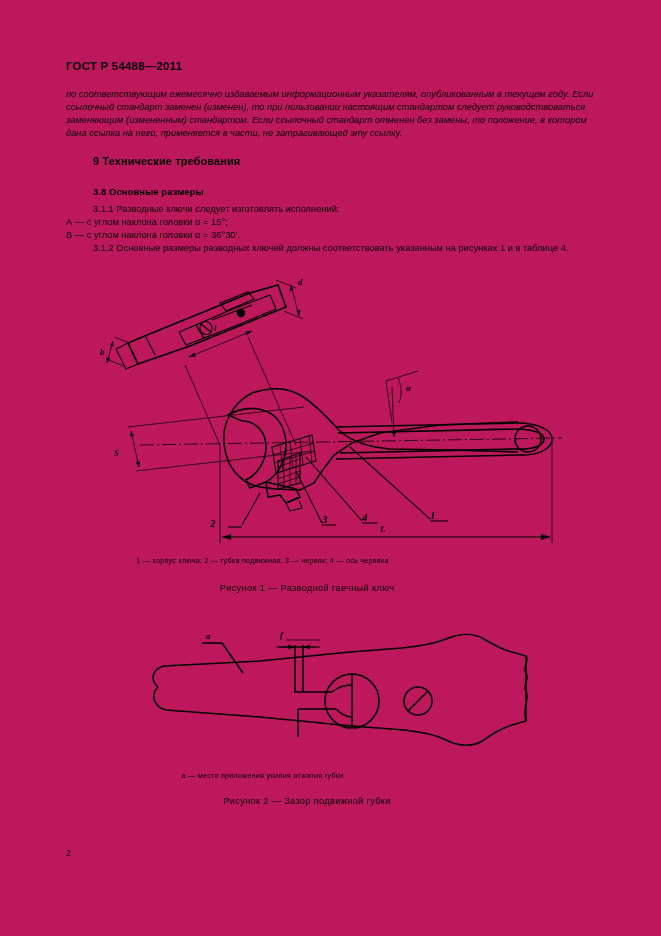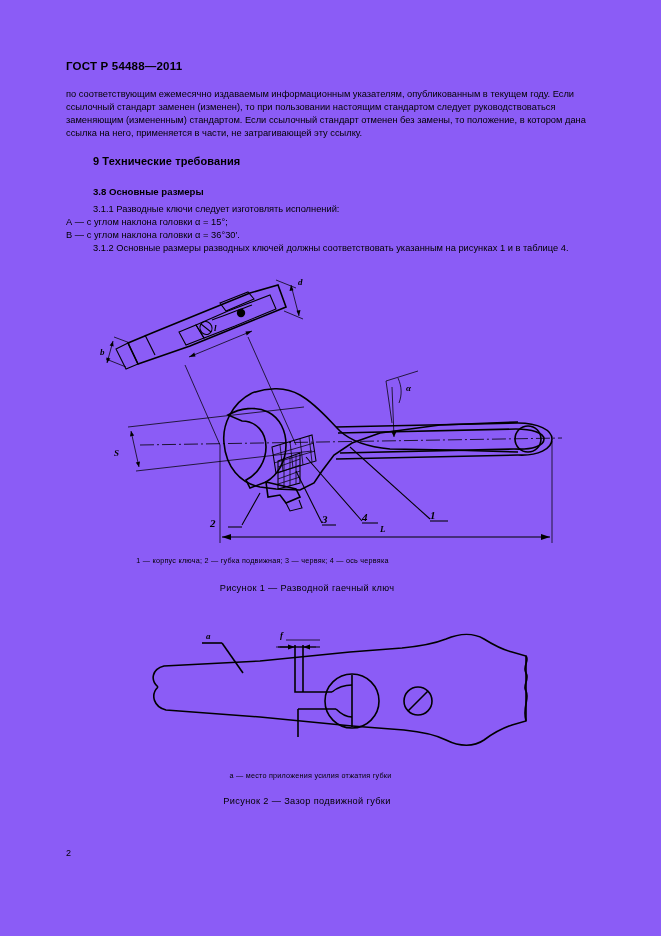--- a/index.html
+++ b/index.html
@@ -4,21 +4,21 @@
 <style>
   html, body {
     margin: 0;
     padding: 0;
     background: #ffffff;
   }
   .page {
     position: relative;
     width: 661px;
     height: 936px;
-    background: #8b5cf6;
+    background: #be185d;
     font-family: "Liberation Sans", sans-serif;
     color: #000000;
     overflow: hidden;
   }
   
   .doc-header {
     position: absolute;
     left: 66px;
     top: 60px;
     font-size: 11.5px;
@@ -27,20 +27,21 @@
   }
   
   .body-block {
     position: absolute;
     left: 66px;
     top: 88px;
     width: 530px;
     font-size: 9.3px;
     line-height: 13.1px;
     text-align: left;
+    font-style: italic;
   }
   .body-block p {
     margin: 0;
   }
   .sec-title {
     position: absolute;
     left: 93px;
     top: 155px;
     font-size: 11px;
     font-weight: bold;
@@ -78,21 +79,21 @@
   }
   .fig-caption {
     position: absolute;
     width: 614px;
     text-align: center;
     font-size: 9.2px;
     letter-spacing: 0.35px;
   }
   #fig1-legend { left: 0; top: 556px; }
   #fig1-caption { left: 0; top: 583px; }
-  #fig2-legend { left: 0; top: 771px; padding-left: 48px; }
+  #fig2-legend { left: 0; top: 771px; }
   #fig2-caption { left: 0; top: 796px; }
 
   .page-number {
     position: absolute;
     left: 66px;
     top: 848px;
     font-size: 9px;
   }
 
   svg { display: block; overflow: visible; }

